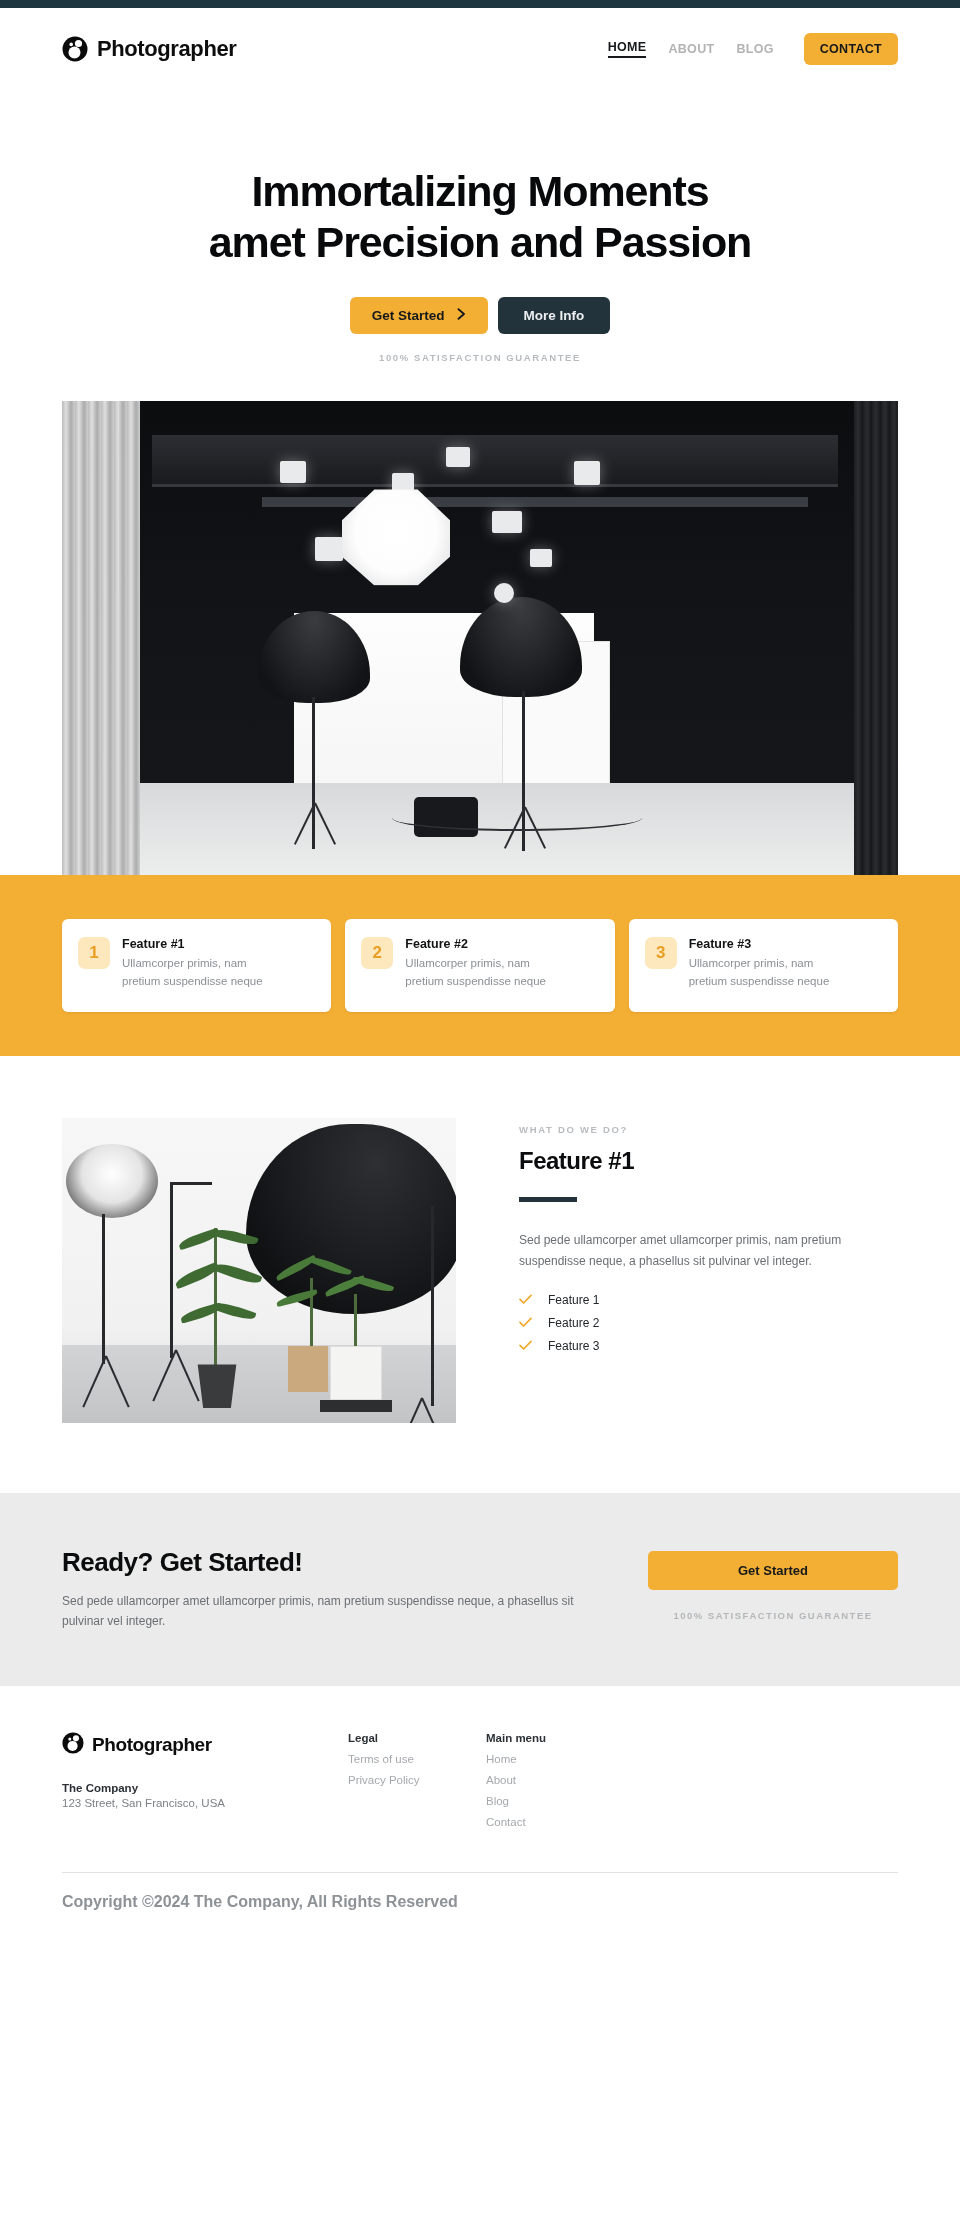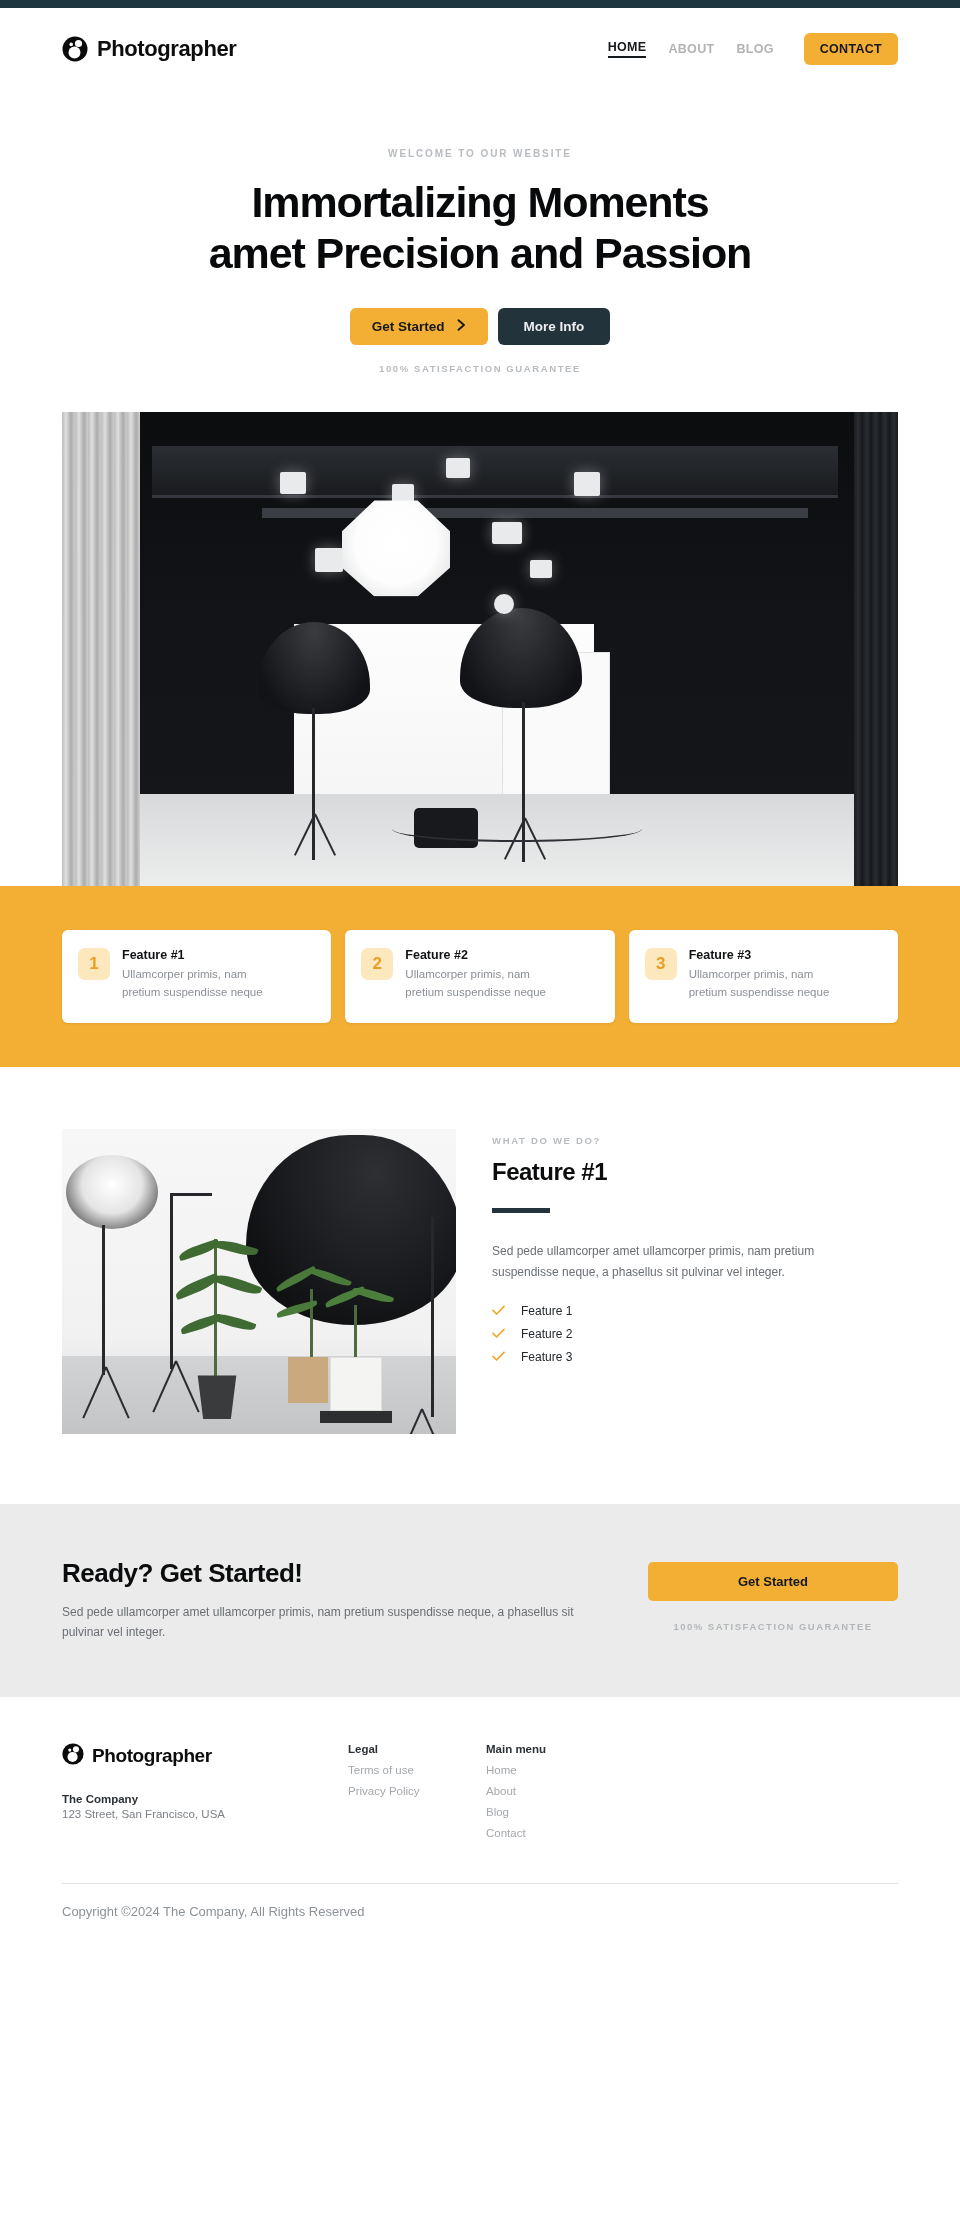--- a/index.html
+++ b/index.html
@@ -159,21 +159,21 @@
   .card-num {
     width:32px; height:32px; flex:0 0 32px;
     background:#fde7bd; color:#ea9f24;
     border-radius:7px; display:flex; align-items:center; justify-content:center;
     font-size:17px; font-weight:600;
   }
   .card-title { font-size:12.5px; font-weight:bold; color:#111315; }
   .card-text { font-size:11.5px; color:#8b9096; line-height:1.52; margin-top:4px; max-width:155px; }
 
   
-  .about { padding:62px 62px 70px; display:flex; gap:36px; align-items:flex-start; }
+  .about { padding:62px 62px 70px; display:flex; gap:63px; align-items:flex-start; }
   .studio-light {
     width:394px; height:305px; flex:0 0 394px; position:relative; overflow:hidden;
     background:linear-gradient(180deg,#f7f7f7 0%,#f1f1f1 68%,#dcdcdc 100%);
   }
   .sl-floor {
     position:absolute; left:0; right:0; bottom:0; height:78px;
     background:linear-gradient(180deg,#d2d3d4,#c3c4c5);
   }
   .sl-beauty {
     position:absolute; left:4px; top:26px; width:92px; height:74px;
@@ -258,21 +258,21 @@
   .f-brand-name { font-size:19px; font-weight:bold; letter-spacing:-0.4px; color:#0d0d0d; }
   .f-company { margin-top:24px; font-size:11.5px; font-weight:bold; color:#2c3136; }
   .f-address { margin-top:3px; font-size:11.5px; color:#7d8287; }
   .f-col { width:138px; }
   .f-col-title { font-size:11.5px; font-weight:bold; color:#2c3136; }
   .f-link {
     display:block; margin-top:9px; font-size:11.5px;
     color:#a5a9ad; text-decoration:none; cursor:pointer;
   }
   .f-divider { margin-top:44px; border-top:1px solid #e2e2e2; }
-  .f-copy { padding:20px 0 30px; font-size:13px; color:#8d9297; }
+  .f-copy { padding:20px 0 30px; font-size:16px; color:#8d9297;font-weight:bold; }
 </style>
 </head>
 <body>
 
 <div class="topbar"></div>
 
 <header class="header">
   <div class="brand">
     <span class="brand-mark">
       <svg width="26" height="26" viewBox="0 0 26 26">
@@ -287,21 +287,20 @@
 
   <nav class="nav">
     <a class="nav-link active" href="#">HOME</a>
     <a class="nav-link" href="#">ABOUT</a>
     <a class="nav-link" href="#">BLOG</a>
     <button class="btn-contact">CONTACT</button>
   </nav>
 </header>
 
 <section class="hero">
-  <div class="eyebrow">WELCOME TO OUR WEBSITE</div>
   <h1>Immortalizing Moments amet Precision and Passion</h1>
 
   <div class="hero-actions">
     <button class="btn-primary">
       <span>Get Started</span>
       <span>
         <svg width="9" height="12" viewBox="0 0 9 12">
             <path d="M1.5 1.2 L7 6 L1.5 10.8" stroke="#15191c" stroke-width="1.8" fill="none" stroke-linecap="round" stroke-linejoin="round"></path>
           </svg>
       </span>

